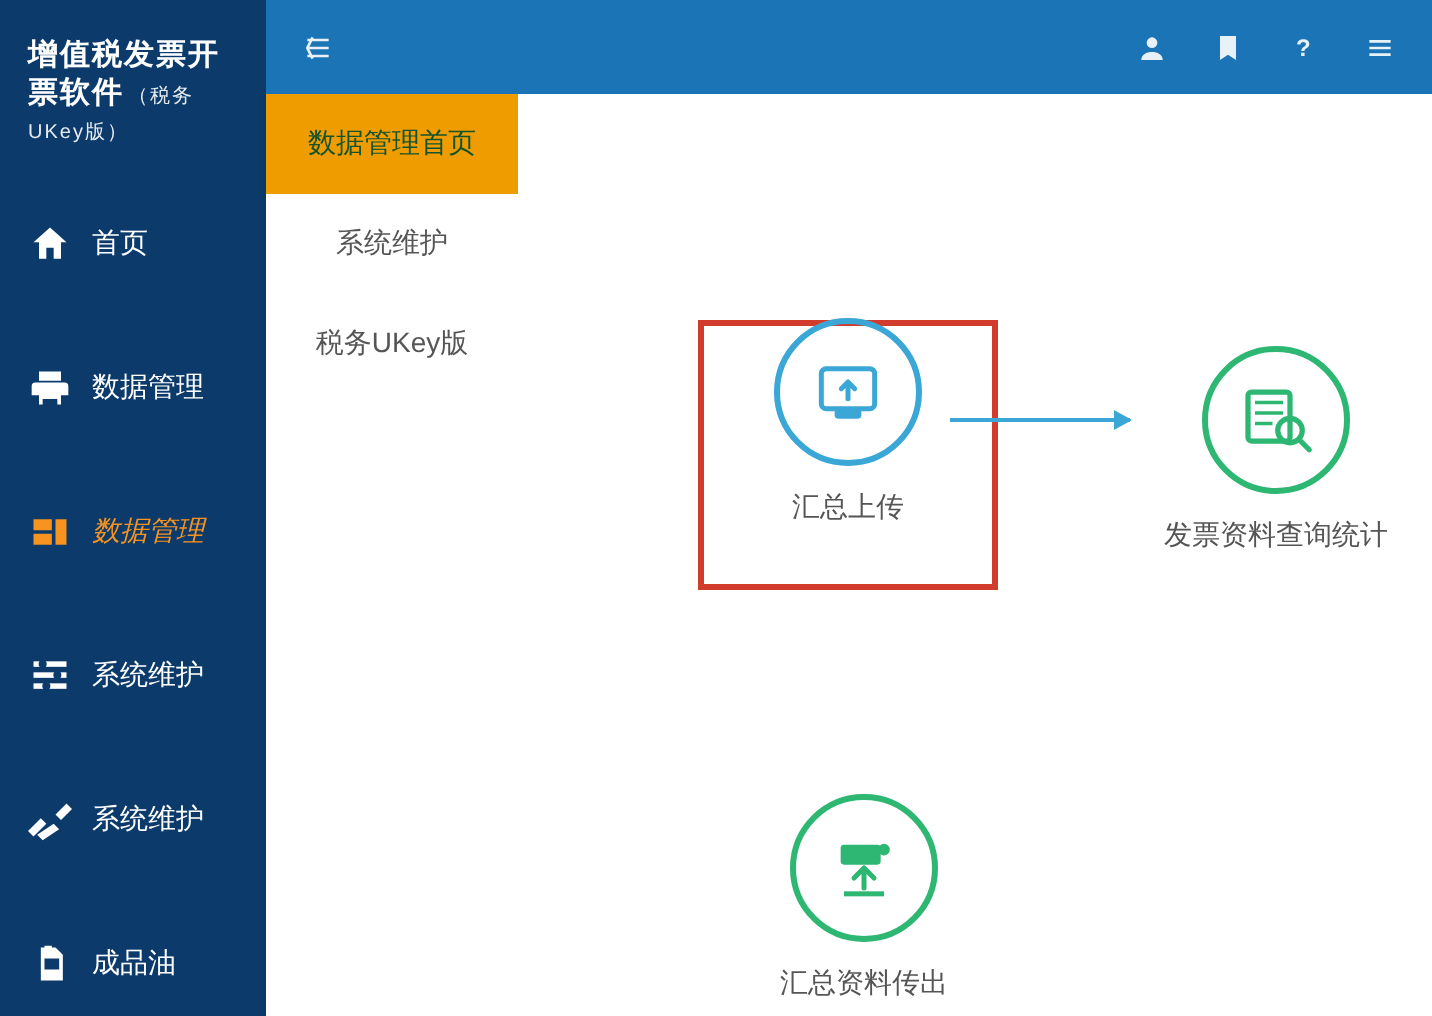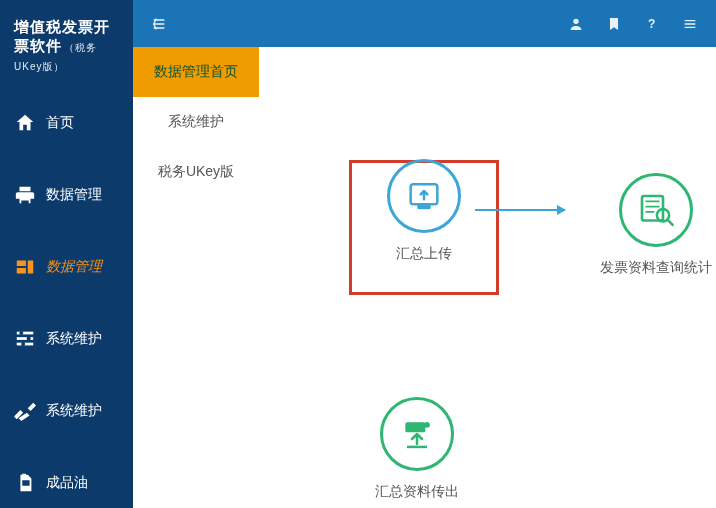--- a/index.html
+++ b/index.html
@@ -261,33 +261,33 @@
             <rect x="8" y="10" width="32" height="24" rx="3" stroke="#3ba7d6" stroke-width="3"></rect>
             <path d="M24 28v-10M20 22l4-4 4 4" stroke="#3ba7d6" stroke-width="3" stroke-linecap="round" stroke-linejoin="round"></path>
             <rect x="16" y="34" width="16" height="6" rx="2" fill="#3ba7d6"></rect>
           </svg>
         </div>
         <div class="label">汇总上传</div>
       </div>
 
       <div class="arrow" style="left:216px; top:162px; width:90px;"></div>
 
-      <div class="tile" style="left:337px; top:126px;">
+      <div class="tile" style="left:319px; top:126px;">
         <div class="circle">
           <svg width="42" height="42" viewBox="0 0 48 48" fill="none">
             <rect x="8" y="8" width="24" height="28" rx="2" stroke="#2eb673" stroke-width="3"></rect>
             <path d="M12 14h16M12 20h16M12 26h10" stroke="#2eb673" stroke-width="2"></path>
             <circle cx="32" cy="30" r="7" stroke="#2eb673" stroke-width="3"></circle>
             <path d="M37 35l6 6" stroke="#2eb673" stroke-width="3" stroke-linecap="round"></path>
           </svg>
         </div>
         <div class="label">发票资料查询统计</div>
       </div>
 
-      <div class="tile" style="left:98px; top:350px;">
+      <div class="tile" style="left:113px; top:350px;">
         <div class="circle">
           <svg width="40" height="40" viewBox="0 0 48 48" fill="none">
             <rect x="10" y="10" width="24" height="12" rx="2" fill="#2eb673"></rect>
             <circle cx="36" cy="13" r="3.5" fill="#2eb673"></circle>
             <path d="M24 26v10M18 30l6-6 6 6" stroke="#2eb673" stroke-width="3" stroke-linecap="round" stroke-linejoin="round"></path>
             <rect x="12" y="38" width="24" height="3" fill="#2eb673"></rect>
           </svg>
         </div>
         <div class="label">汇总资料传出</div>
       </div>

